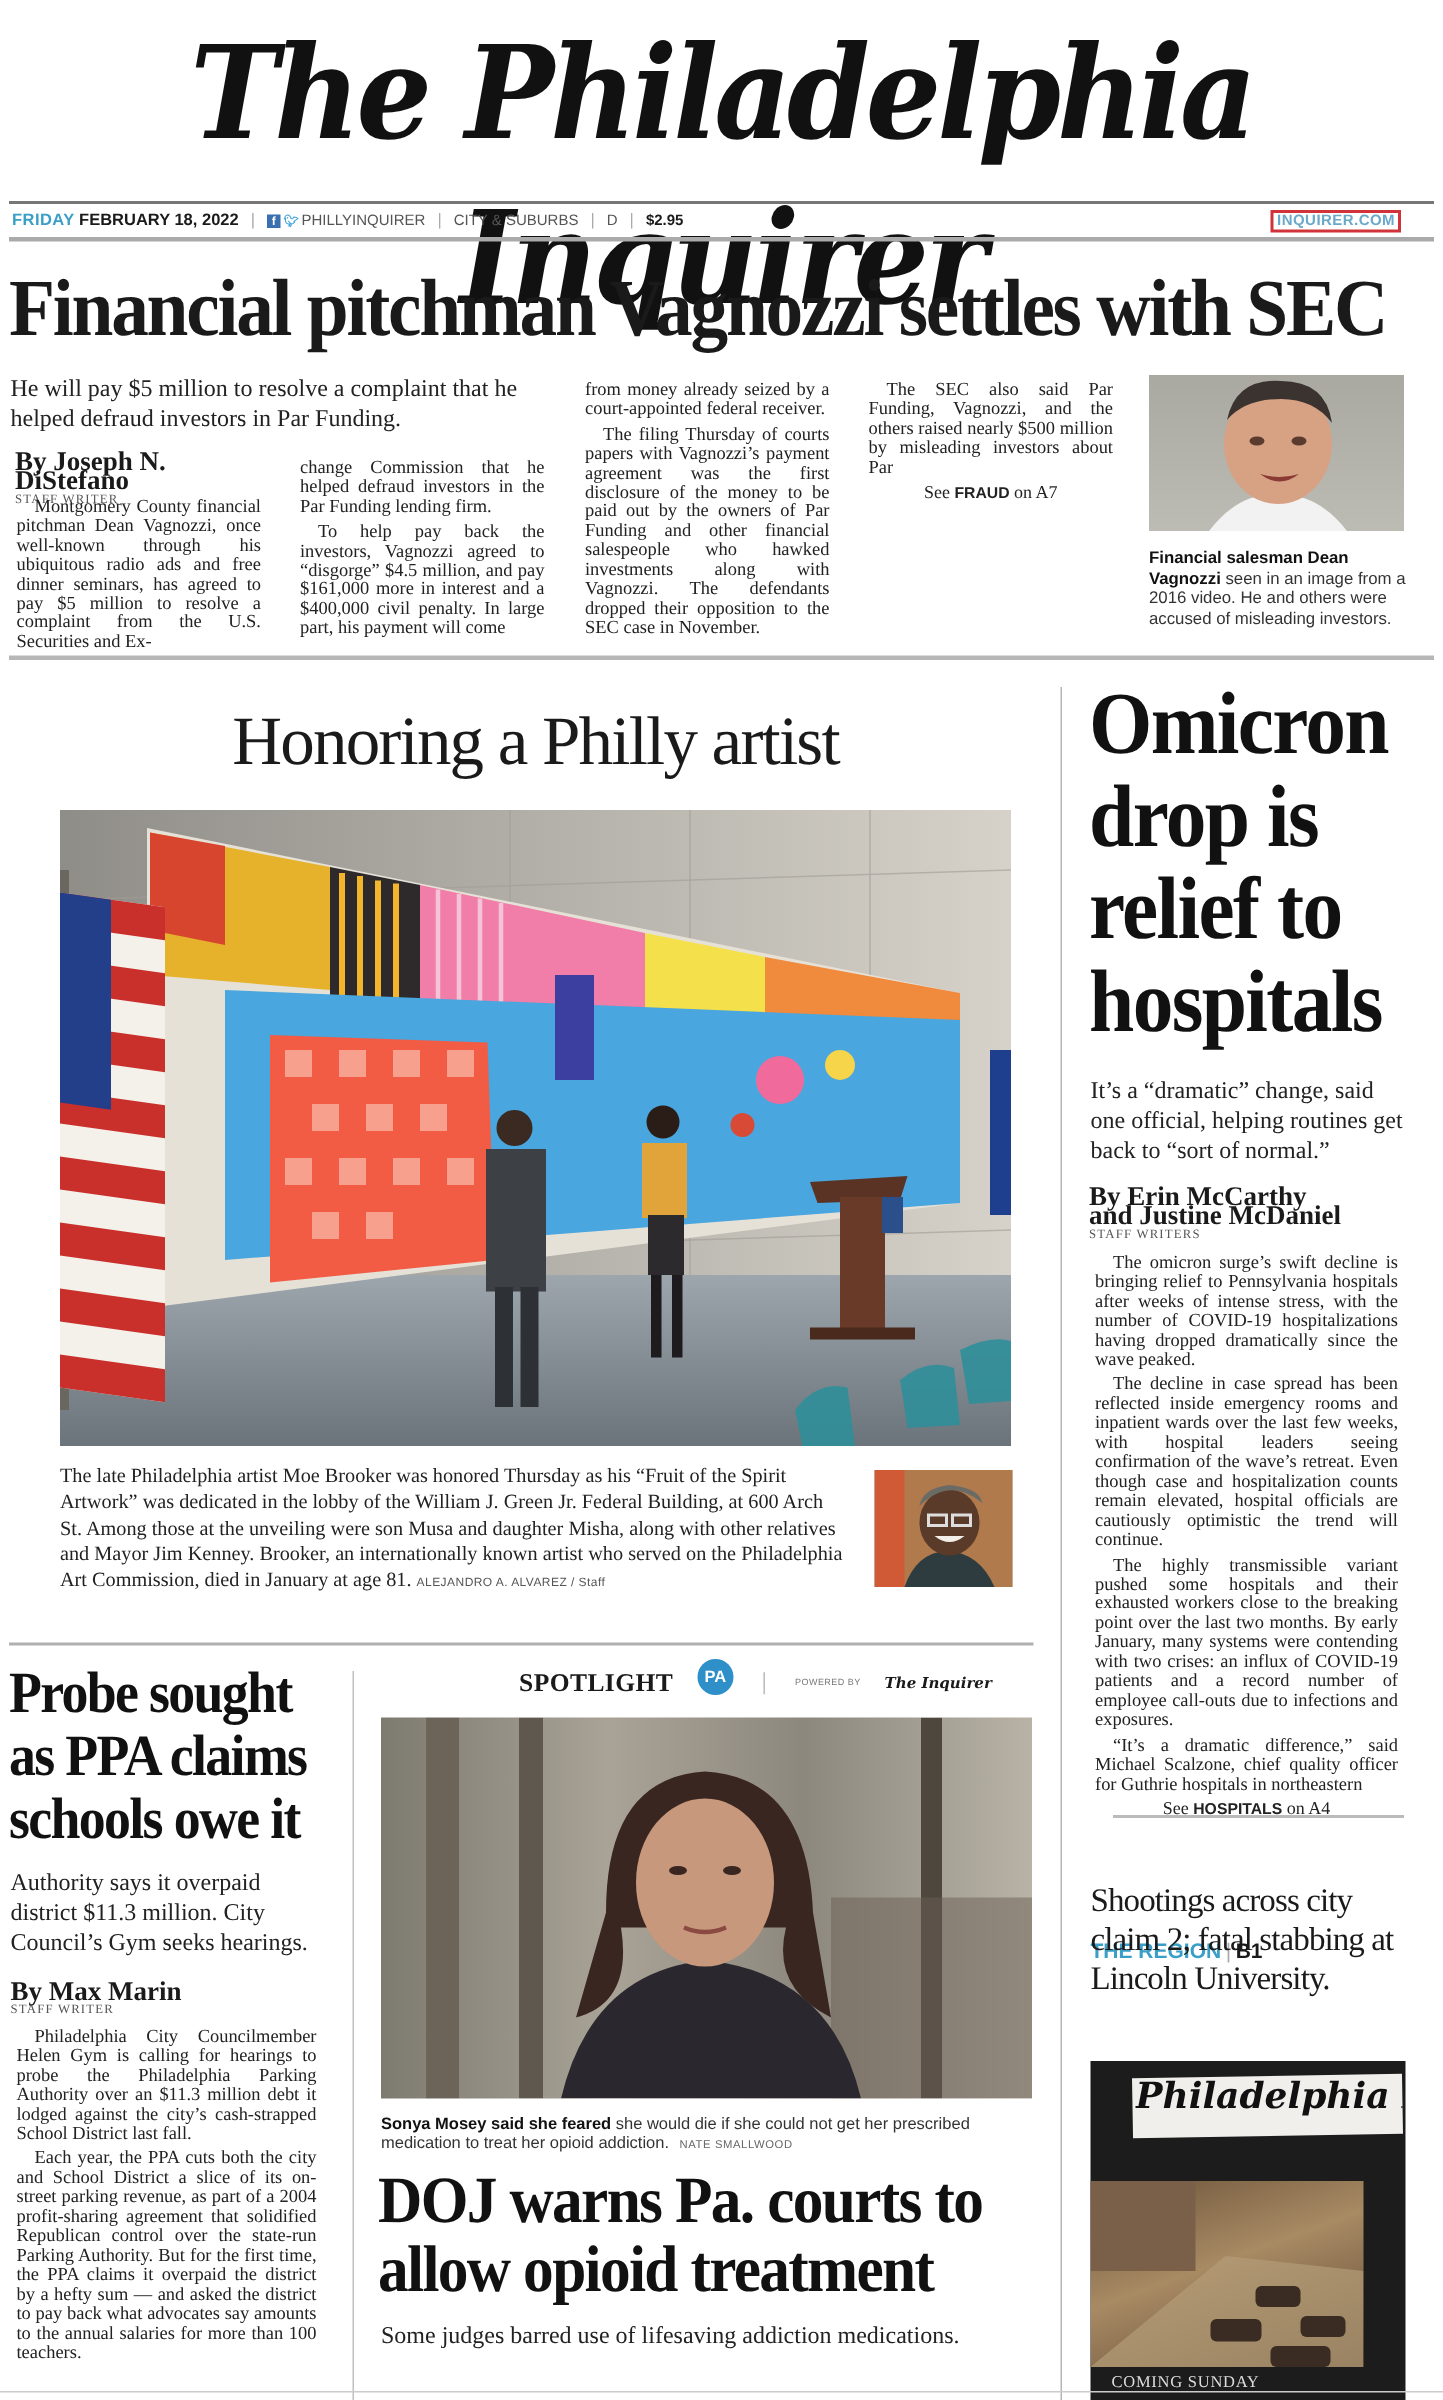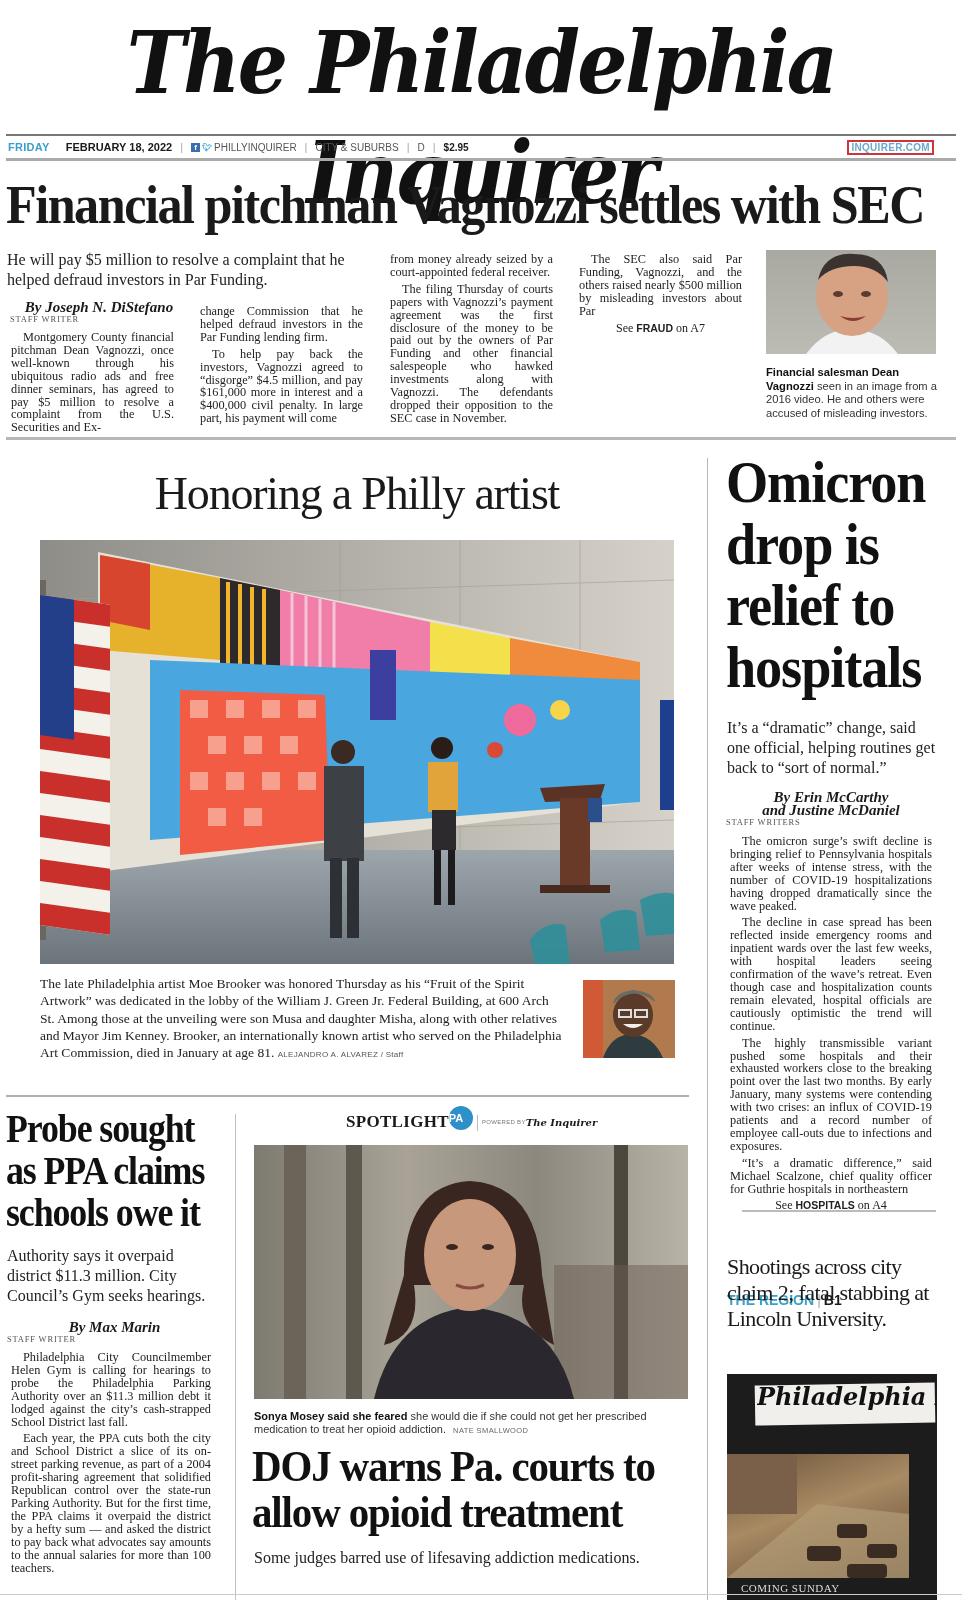--- a/index.html
+++ b/index.html
@@ -5,32 +5,32 @@
   html,body{margin:0;padding:0;background:#fff;}
   body{width:962px;height:1600px;position:relative;overflow:hidden;font-family:"Liberation Serif","DejaVu Serif",serif;color:#1a1a1a;}
   .abs{position:absolute;}
   .serif{font-family:"Liberation Serif","DejaVu Serif",serif;}
   .sans{font-family:"Liberation Sans","DejaVu Sans",sans-serif;}
   .rule{position:absolute;background:#9a9a9a;}
   
   #masthead{left:0;top:8px;width:962px;text-align:center;font-family:"DejaVu Serif","Liberation Serif",serif;font-weight:bold;font-size:86px;letter-spacing:-3px;line-height:110px;color:#111;transform:scaleX(0.92);transform-origin:center;font-style:italic;}
   #dateline{left:8px;top:138px;width:946px;height:18px;font-size:11px;display:flex;align-items:center;}
   #dateline .day{color:#3a9fc7;font-weight:bold;letter-spacing:.3px;}
-  #dateline .date{font-weight:bold;margin-left:16px;}
+  #dateline .date{font-weight:bold;margin-left:3px;}
   #dateline .sep{color:#aaa;margin:0 8px;}
   #dateline .gray{color:#555;font-size:10px;}
   #dateline .price{font-weight:bold;font-size:10px;}
   .social{display:inline-flex;gap:2px;margin-right:3px;}
   .social span{display:inline-block;width:9px;height:9px;background:#3a6fb0;color:#fff;font-size:8px;line-height:9px;text-align:center;font-weight:bold;}
   .social span.tw{background:none;color:#3aa0d8;}
   #site{right:28px;top:140px;font-size:10px;color:#6aa9c8;font-weight:bold;border:2px solid #d0343a;padding:0 2px;line-height:11px;letter-spacing:.3px;}
   
   #lead-hed{left:6px;top:172px;width:950px;font-size:54px;font-weight:bold;letter-spacing:-1.6px;line-height:66px;transform:scaleX(0.93);transform-origin:left;white-space:nowrap;}
   .deck{font-size:16px;line-height:20px;color:#222;}
-  .byline{text-align:center;font-weight:bold;font-size:15px;line-height:13px;font-style:italic;}
+  .byline{text-align:left;font-weight:bold;font-size:18px;line-height:13px;}
   .staff{text-align:left;font-size:8.5px;letter-spacing:.8px;color:#555;line-height:10px;}
   .body{font-size:12.3px;line-height:12.9px;text-align:justify;color:#222;}
   .body p{margin:4px;text-indent:12px;}
   .jump{text-align:center;font-size:12px;}
   .jump b{font-family:"Liberation Sans","DejaVu Sans",sans-serif;font-size:10.5px;}
   .cap{font-family:"Liberation Sans","DejaVu Sans",sans-serif;font-size:11.2px;line-height:14px;color:#333;}
   .cap b{color:#111;}
   .photo{position:absolute;overflow:hidden;}
   .hed2{font-weight:bold;letter-spacing:-1.2px;color:#111;}
 </style>
@@ -267,23 +267,23 @@
 <div class="abs deck" style="left:7px;top:1246px;width:215px;">Authority says it overpaid district $11.3 million. City Council’s Gym seeks hearings.</div>
 <div class="abs" style="left:7px;top:1321px;width:215px;">
   <div class="byline">By Max Marin</div>
   <div class="staff">STAFF WRITER</div>
 </div>
 <div class="abs body" style="left:7px;top:1347px;width:208px;">
   <p>Philadelphia City Councilmember Helen Gym is calling for hearings to probe the Philadelphia Parking Authority over an $11.3 million debt it lodged against the city’s cash-strapped School District last fall.</p>
   <p>Each year, the PPA cuts both the city and School District a slice of its on-street parking revenue, as part of a 2004 profit-sharing agreement that solidified Republican control over the state-run Parking Authority. But for the first time, the PPA claims it overpaid the district by a hefty sum — and asked the district to pay back what advocates say amounts to the annual salaries for more than 100 teachers.</p>
 </div>
 
-<div class="abs" style="left:346px;top:1107px;height:30px;display:flex;align-items:center;gap:0;">
+<div class="abs" style="left:346px;top:1107px;height:30px;display:flex;align-items:center;gap:16px;">
   <span class="serif" style="font-size:17px;font-weight:bold;letter-spacing:.3px;">SPOTLIGHT</span>
-  <span class="sans" style="display:inline-block;width:24px;height:24px;border-radius:50%;background:#2e8fc9;color:#fff;font-size:11px;font-weight:bold;text-align:left;line-height:24px;margin-top:-8px;">PA</span>
+  <span class="sans" style="display:inline-block;width:24px;height:24px;border-radius:50%;background:#2e8fc9;color:#fff;font-size:11px;font-weight:bold;text-align:center;line-height:24px;margin-top:-8px;">PA</span>
   <span style="color:#aaa;margin:0 3px;">|</span>
   <span class="sans" style="font-size:6px;color:#777;letter-spacing:.3px;">POWERED BY</span>
   <span style="font-family:'DejaVu Serif',serif;font-style:italic;font-weight:bold;font-size:10px;">The Inquirer</span>
 </div>
 
 <div class="photo" style="left:254px;top:1145px;width:434px;height:254px;background:linear-gradient(90deg,#7d7a70 0%,#a9a397 35%,#8d887e 65%,#b8b3a6 100%);">
   <svg width="434" height="254" viewBox="0 0 434 254">
     <rect x="30" y="0" width="22" height="254" fill="#6c6458"></rect>
       <rect x="92" y="0" width="16" height="254" fill="#5f584e"></rect>
       <rect x="360" y="0" width="14" height="254" fill="#4e473e"></rect>

